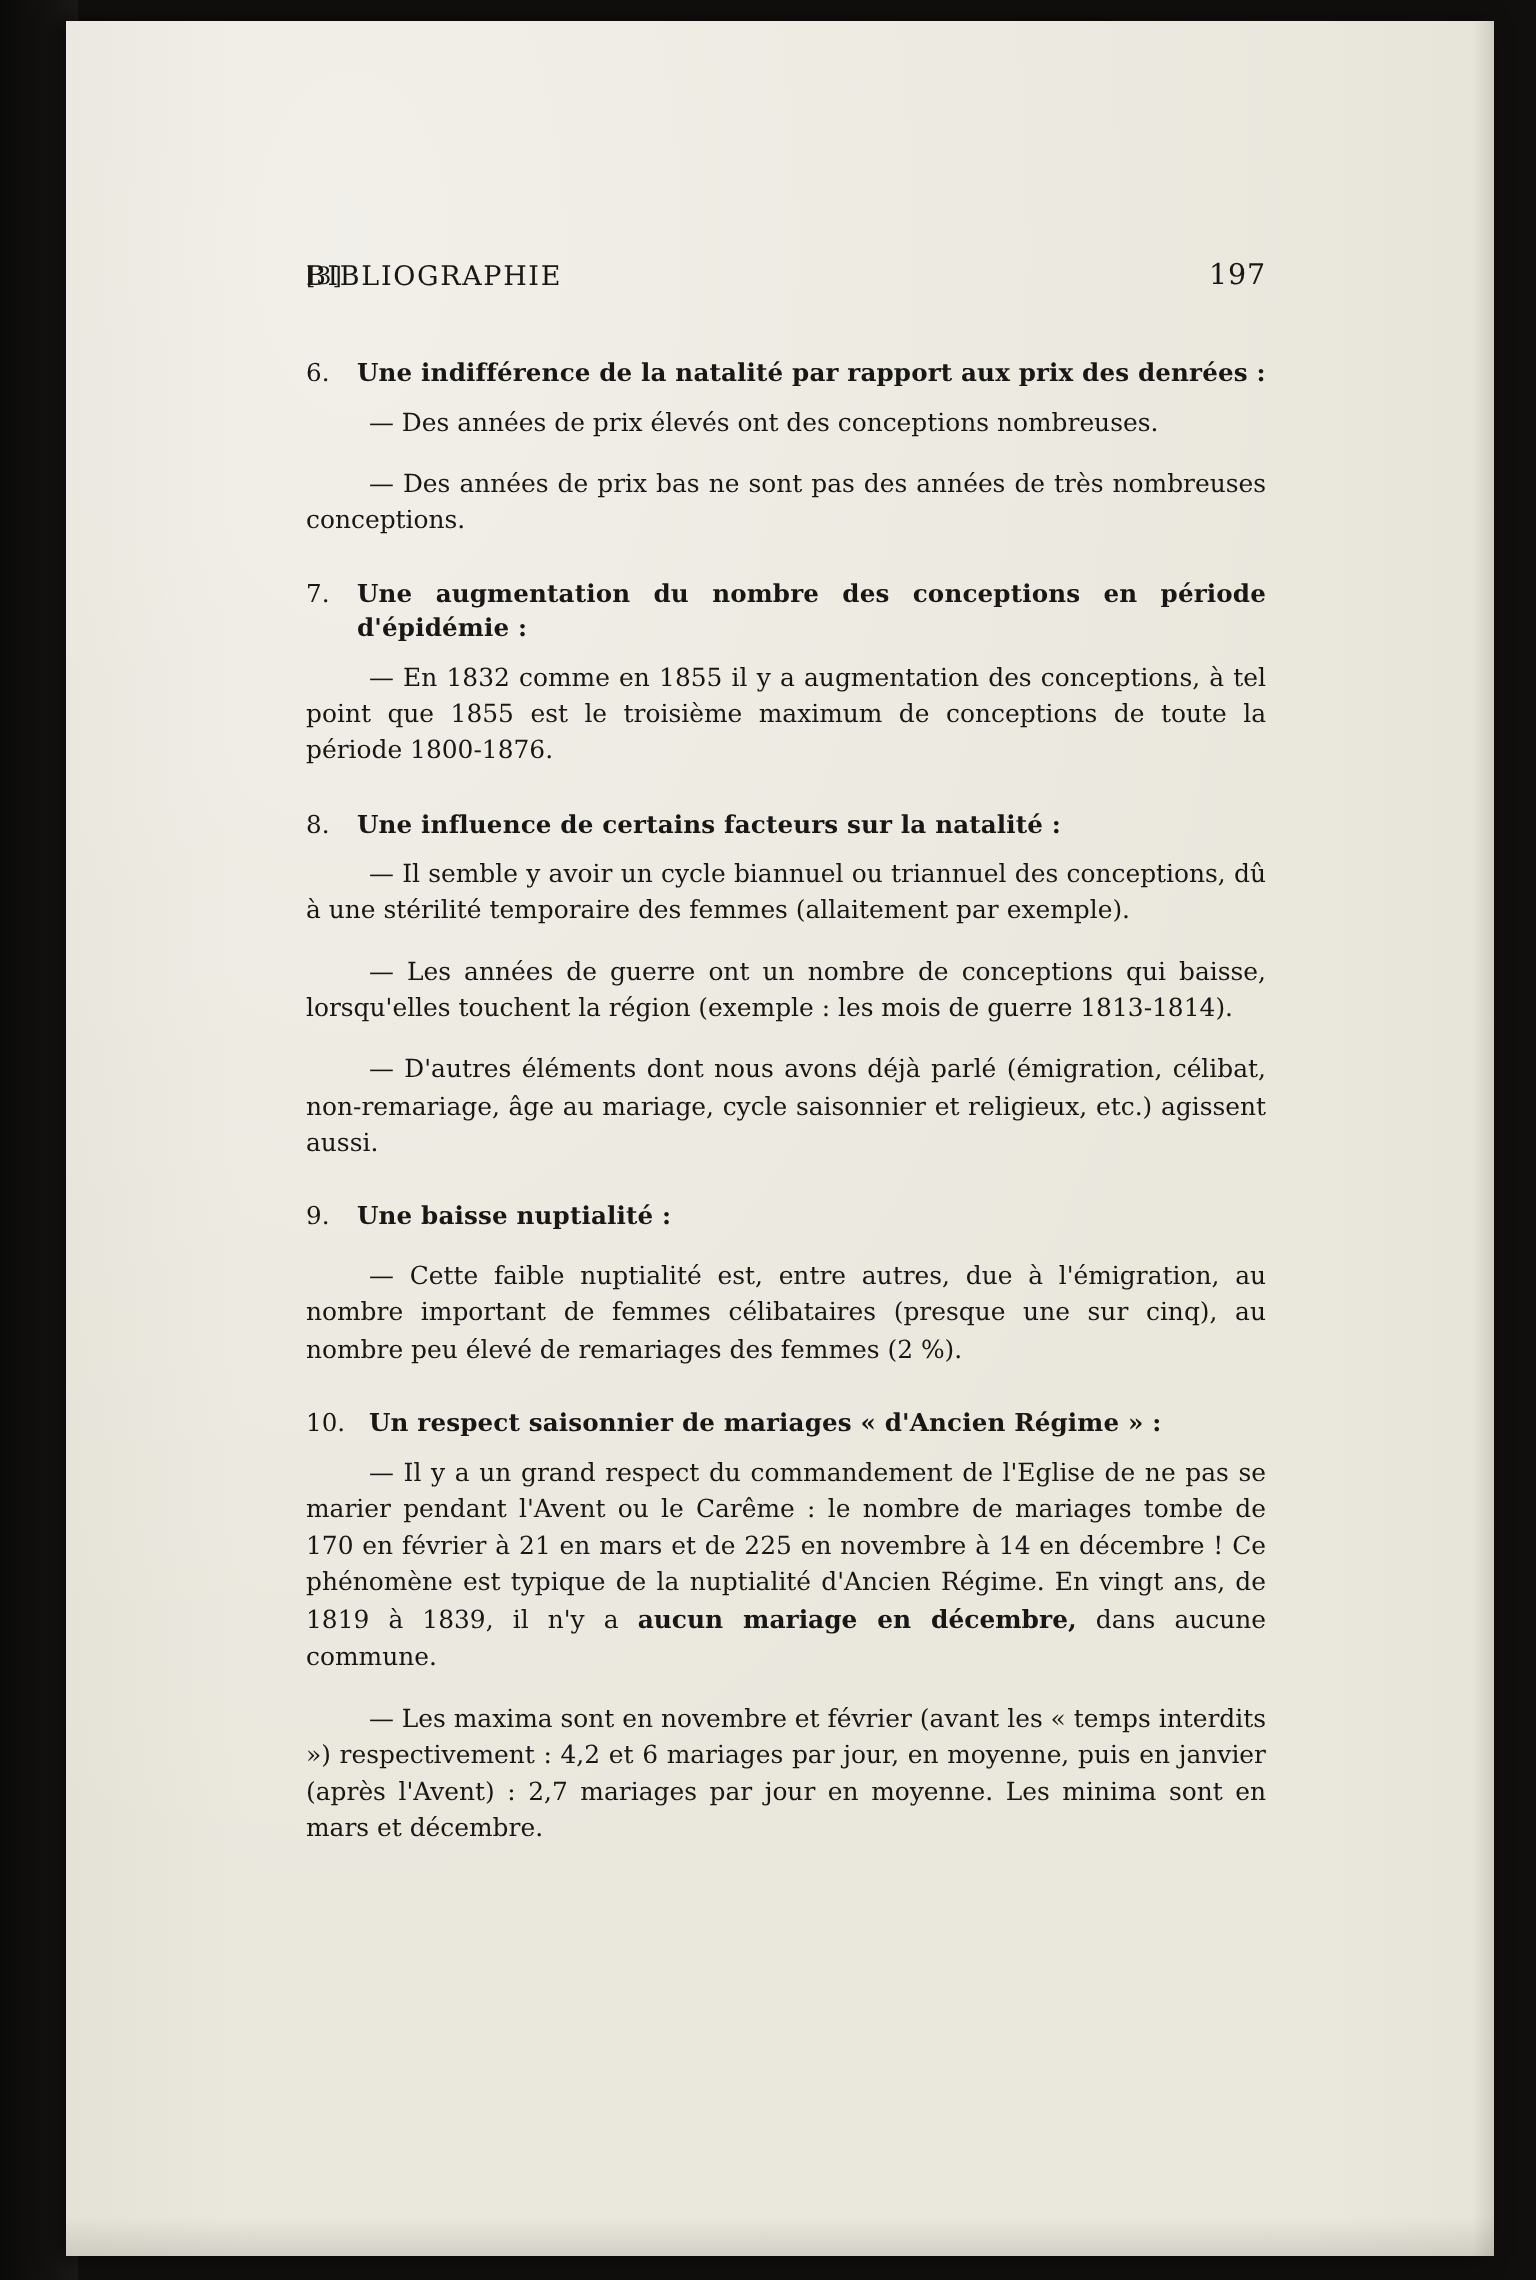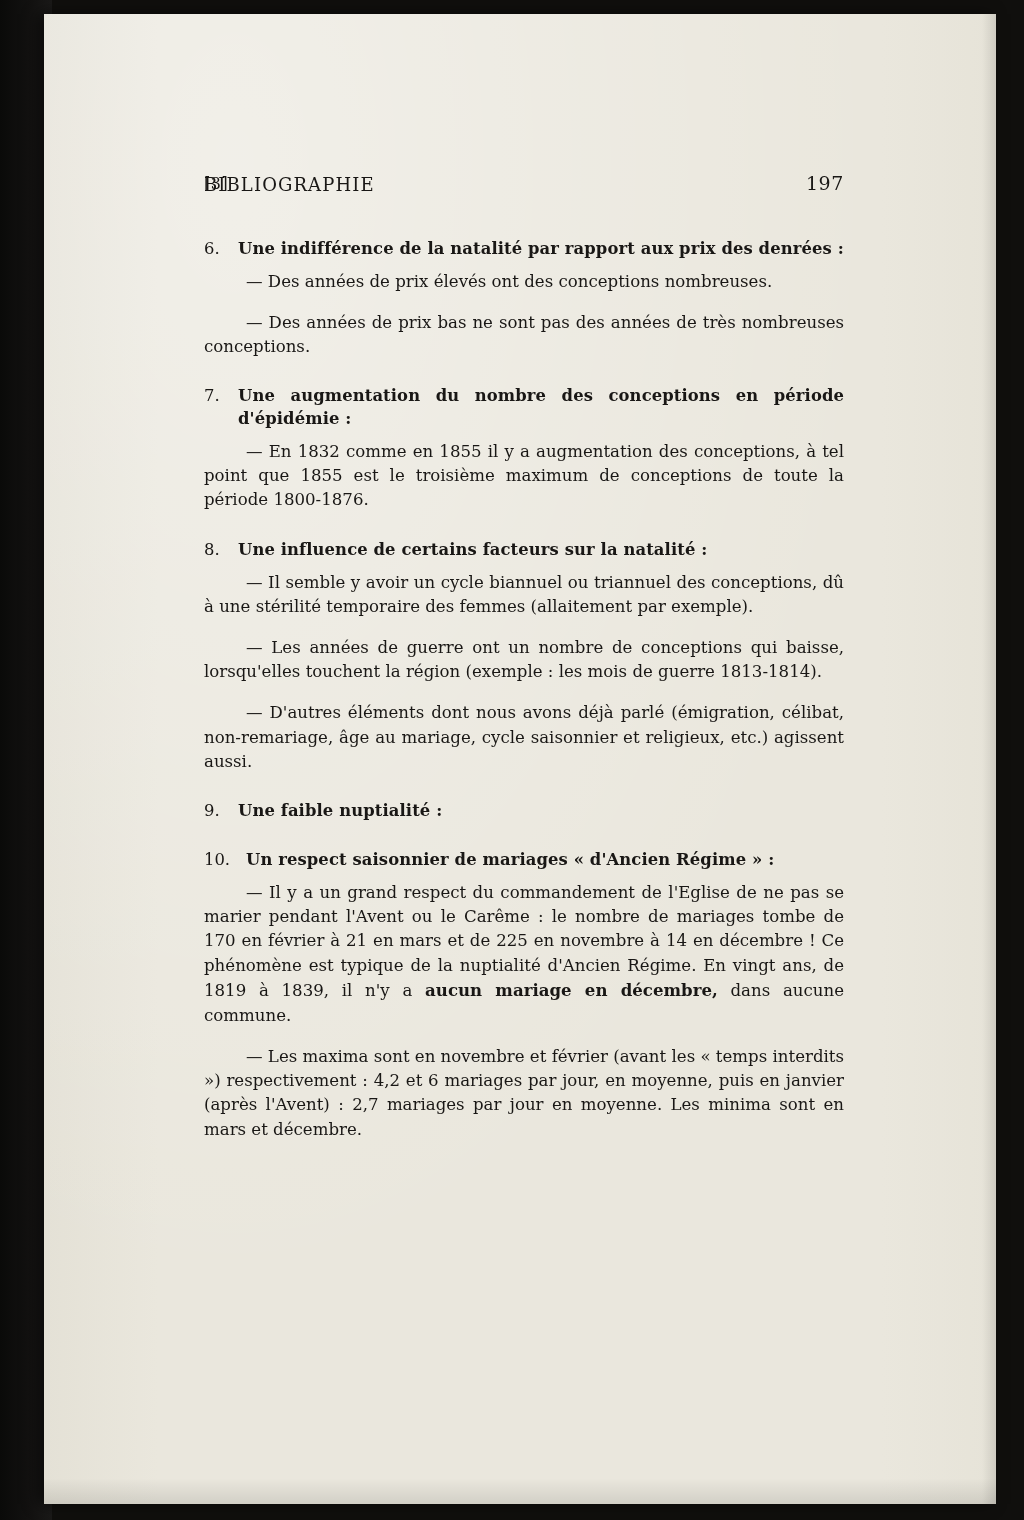--- a/index.html
+++ b/index.html
@@ -175,22 +175,23 @@
           <span class="item-title">Une influence de certains facteurs sur la natalité :</span>
         </div>
         <p class="para">— Il semble y avoir un cycle biannuel ou triannuel des conceptions, dû à une stérilité temporaire des femmes (allaitement par exemple).</p>
         <p class="para tight">— Les années de guerre ont un nombre de conceptions qui baisse, lorsqu'elles touchent la région (exemple : les mois de guerre 1813-1814).</p>
         <p class="para tight">— D'autres éléments dont nous avons déjà parlé (émigration, célibat, non-remariage, âge au mariage, cycle saisonnier et religieux, etc.) agissent aussi.</p>
       </div>
 
       <div class="item">
         <div class="item-head">
           <span class="item-num">9.</span>
-          <span class="item-title">Une faible nuptialité :</span>
-        </div>
+          <span class="item-title">Une baisse nuptialité :</span>
+        </div>
+        <p class="para tight">— Cette faible nuptialité est, entre autres, due à l'émigration, au nombre important de femmes célibataires (presque une sur cinq), au nombre peu élevé de remariages des femmes (2 %).</p>
       </div>
 
       <div class="item">
         <div class="item-head">
           <span class="item-num wide">10.</span>
           <span class="item-title">Un respect saisonnier de mariages « d'Ancien Régime » :</span>
         </div>
         <p class="para"><span>— Il y a un grand respect du commandement de l'Eglise de ne pas se marier pendant l'Avent ou le Carême : le nombre de mariages tombe de 170 en février à 21 en mars et de 225 en novembre à 14 en décembre ! Ce phénomène est typique de la nuptialité d'Ancien Régime. En vingt ans, de 1819 à 1839, il n'y a </span><b>aucun mariage en décembre,</b><span> dans aucune commune.</span></p>
         <p class="para tight">— Les maxima sont en novembre et février (avant les « temps interdits ») respectivement : 4,2 et 6 mariages par jour, en moyenne, puis en janvier (après l'Avent) : 2,7 mariages par jour en moyenne. Les minima sont en mars et décembre.</p>
       </div>

